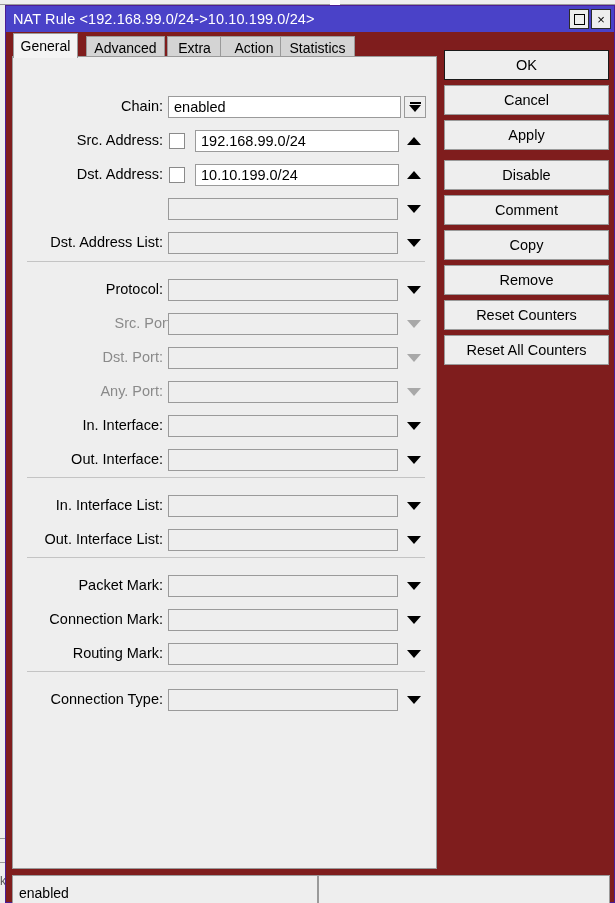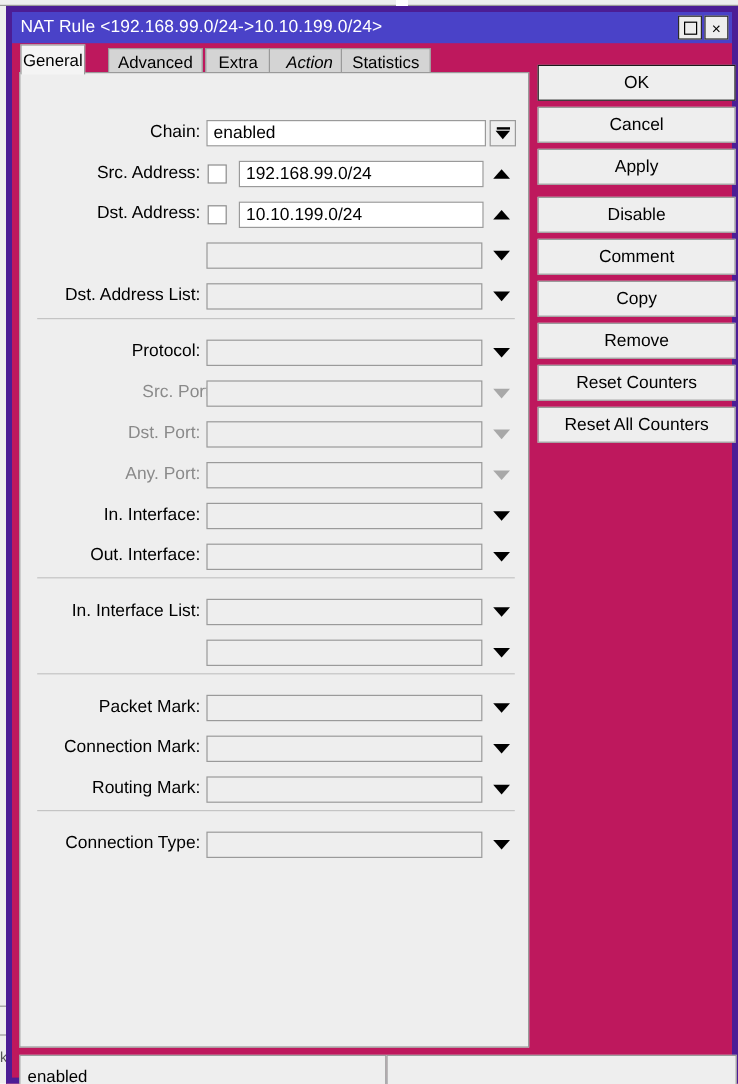--- a/index.html
+++ b/index.html
@@ -58,22 +58,22 @@
     width: 6px; height: 1px;
     background: #9a9a9a;
   }
 
   
   #dialog {
     position: absolute;
     left: 5px; top: 5px;
     width: 610px;
     height: 898px;
-    background: #be185d;
-    border: 5px solid #4c1d95;
+    background: #7f1d1d;
+    border: 1px solid #4c1d95;
     box-sizing: border-box;
   }
 
   
   #titlebar {
     position: absolute;
     left: 0; top: 0;
     right: 0;
     height: 26px;
     background: #4a42c8;
@@ -306,24 +306,24 @@
       <div class="title-btn">
         <span class="maxbox"></span>
       </div>
       <div class="title-btn">
         <span>×</span>
       </div>
     </div>
   </div>
 
   <div id="tabstrip">
-      <div class="tab active" style="left: 7px; width: 54px;">General</div>
+      <div class="tab active" style="left: 7px; width: 65px;">General</div>
       <div class="tab" style="left: 80px; width: 79px;">Advanced</div>
       <div class="tab" style="left: 161px; width: 55px;">Extra</div>
-      <div class="tab" style="left: 214px; width: 68px; font-style: italic;">Action</div>
+      <div class="tab" style="left: 214px; width: 68px;">Action</div>
       <div class="tab" style="left: 274px; width: 75px;">Statistics</div>
     </div>
 
   <div id="formpanel">
       <div class="sep" style="top: 204px;"></div>
       <div class="sep" style="top: 420px;"></div>
       <div class="sep" style="top: 500px;"></div>
       <div class="sep" style="top: 614px;"></div>
       <div class="lbl" style="top: 41px; left: 0px; position: absolute;">Chain:</div>
       <div class="fld filled" style="left: 155px; top: 39px; width: 233px;">enabled</div>
@@ -380,20 +380,21 @@
       <div class="lbl" style="top: 394px; left: 0px; position: absolute;">Out. Interface:</div>
       <div class="fld" style="left: 155px; top: 392px; width: 230px;"></div>
       <div class="arrow" style="left: 392px; top: 392px;">
         <div class="tri-down"></div>
       </div>
       <div class="lbl" style="top: 440px; left: 0px; position: absolute;">In. Interface List:</div>
       <div class="fld" style="left: 155px; top: 438px; width: 230px;"></div>
       <div class="arrow" style="left: 392px; top: 438px;">
         <div class="tri-down"></div>
       </div>
+      <div class="lbl" style="top: 474px; left: 0px; position: absolute;">Out. Interface List:</div>
       <div class="fld" style="left: 155px; top: 472px; width: 230px;"></div>
       <div class="arrow" style="left: 392px; top: 472px;">
         <div class="tri-down"></div>
       </div>
       <div class="lbl" style="top: 520px; left: 0px; position: absolute;">Packet Mark:</div>
       <div class="fld" style="left: 155px; top: 518px; width: 230px;"></div>
       <div class="arrow" style="left: 392px; top: 518px;">
         <div class="tri-down"></div>
       </div>
       <div class="lbl" style="top: 554px; left: 0px; position: absolute;">Connection Mark:</div>

